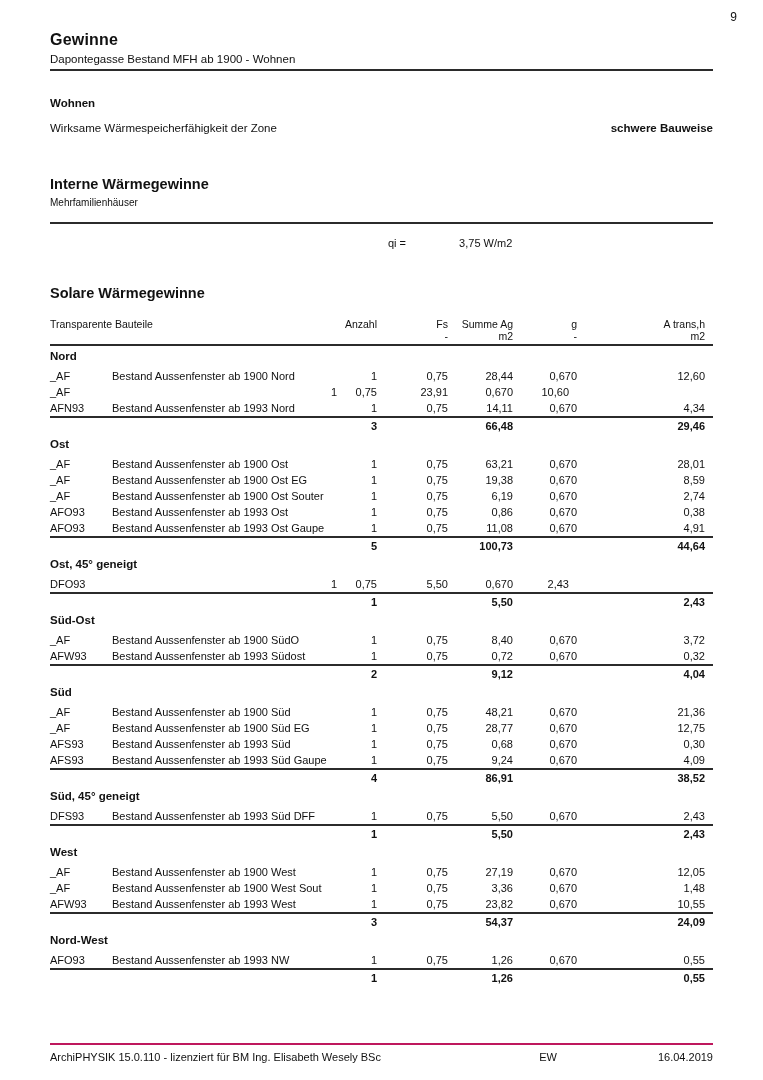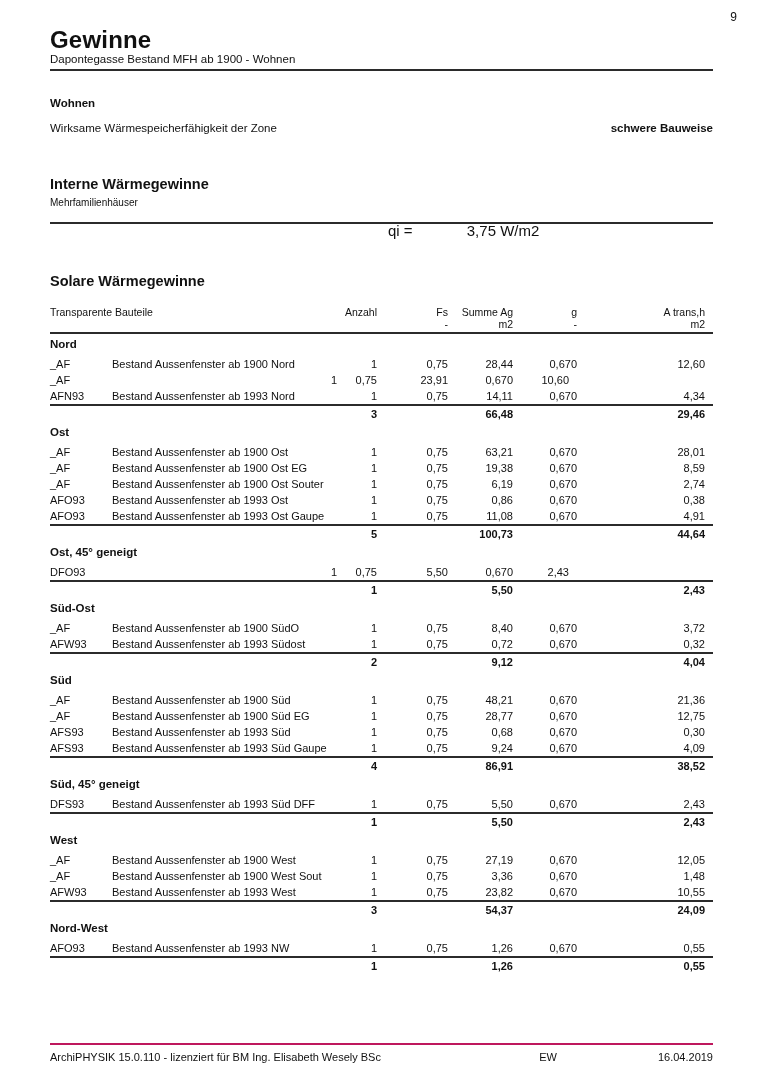--- a/index.html
+++ b/index.html
@@ -7,31 +7,31 @@
     position:relative;
     width:763px; height:1080px;
     margin:0 auto;
     background:#ffffff;
     font-family:"Liberation Sans", sans-serif;
     color:#111;
     overflow:hidden;
   }
   .content { padding:0 50px; }
   .page-number { position:absolute; top:10px; right:26px; font-size:12px; }
-  .doc-title { margin-top:30px; font-size:24px; font-weight:bold; line-height:20px; letter-spacing:0.2px; }
+  .doc-title { margin-top:30px; font-size:16px; font-weight:bold; line-height:20px; letter-spacing:0.2px; }
   .doc-subtitle { margin-top:3px; font-size:11.5px; line-height:13px; }
   .rule { border-bottom:2px solid #2b2b2b; }
   .rule-title { margin-top:3px; }
   .zone-name { margin-top:26px; font-size:11.5px; font-weight:bold; line-height:13px; }
   .zone-row { margin-top:12px; display:flex; justify-content:space-between; font-size:11.5px; line-height:13px; }
   .zone-row .val { font-weight:bold; }
   .section-title { margin-top:42px; font-size:14.5px; font-weight:bold; line-height:15px; }
   .section-sub { margin-top:5px; font-size:10px; line-height:11px; }
   .rule-qi { margin-top:14px; }
-  .qi-row { margin-top:0; font-size:15px; line-height:14px; }
+  .qi-row { margin-top:12px; font-size:11px; line-height:14px; }
   .qi-row .qi-label { margin-left:338px; }
   .qi-row .qi-value { margin-left:50px; }
   .section-title.solar { margin-top:36px; }
 
   .table { margin-top:16px; font-size:11px; }
   .trow {
     display:grid;
     grid-template-columns:62px 225px 40px 71px 65px 64px 136px;
     width:663px;
     line-height:16px;

